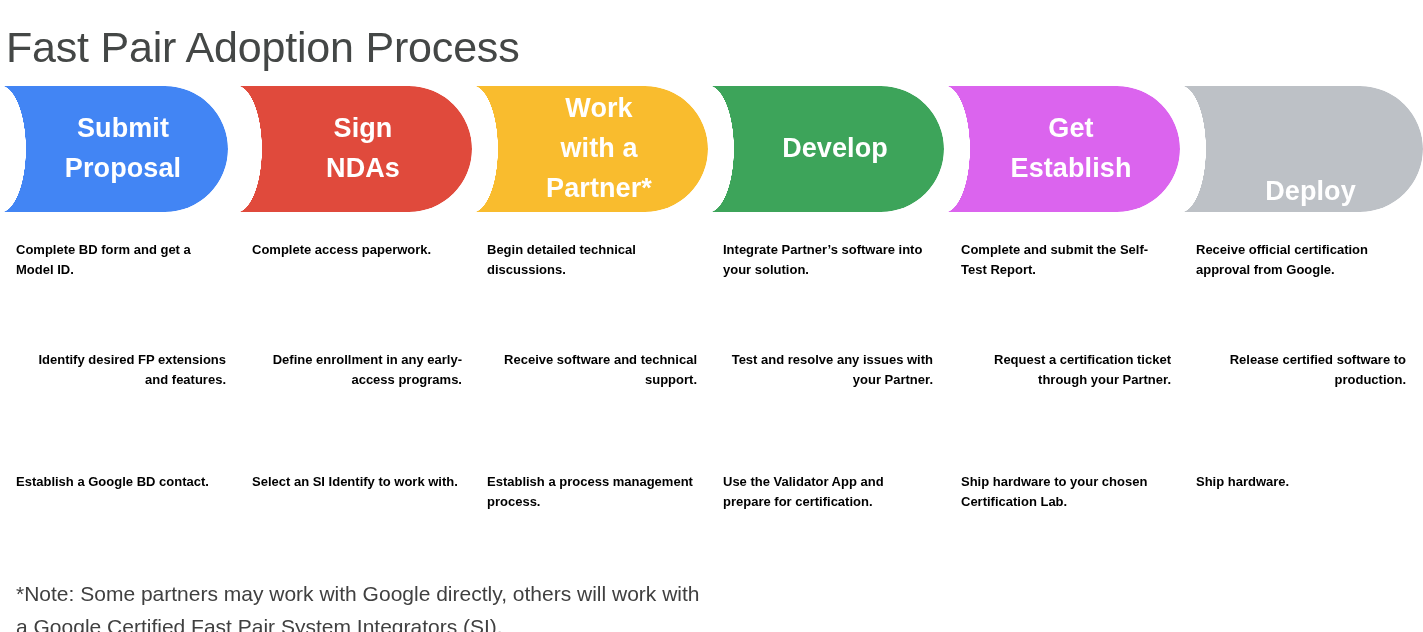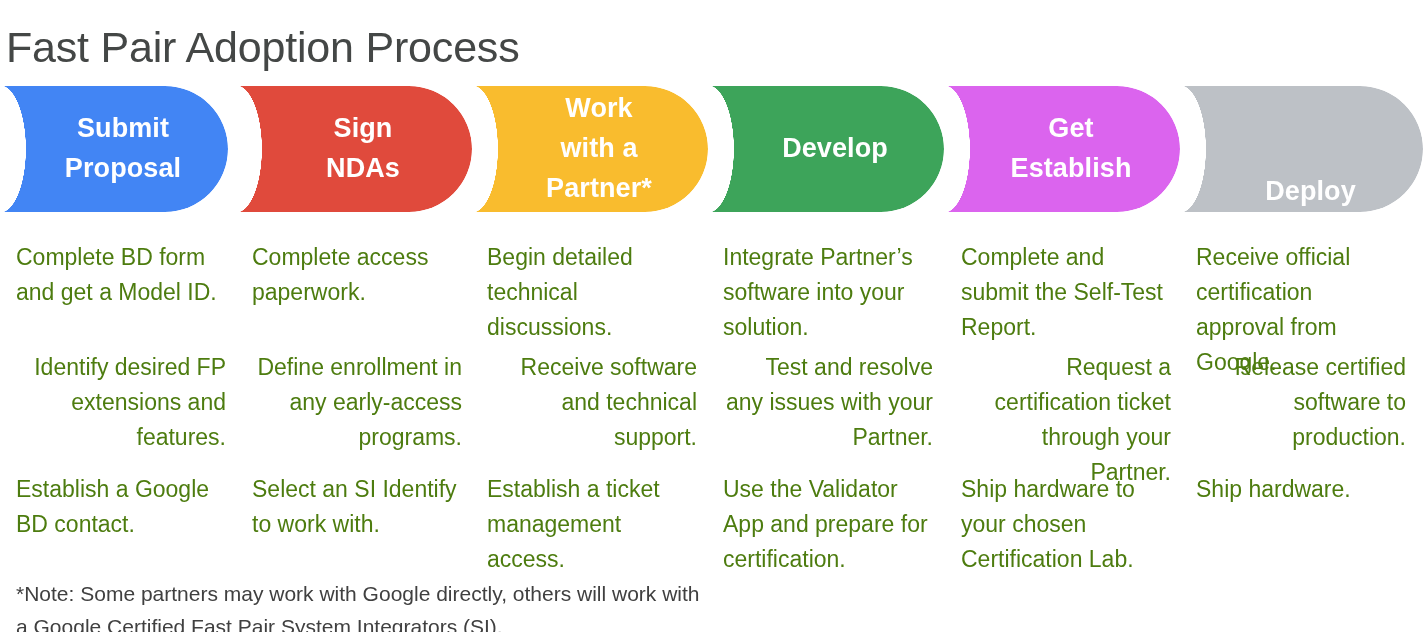--- a/index.html
+++ b/index.html
@@ -74,24 +74,24 @@
     top: 240px;
     width: 1423px;
   }
   .column {
     position: absolute;
     top: 0;
     width: 210px;
   }
   .cell {
     position: absolute;
-    font-size: 23px;
+    font-size: 13px;
     line-height: 1.52;
-    color: #4d7c0f;
-    font-weight: 400;
+    color: #000000;
+    font-weight: 700;
   }
   .cell.r0 { top: 0px; }
   .cell.r1 { top: 110px; text-align: right; }
   .cell.r2 { top: 232px; }
 
   
   .footnote {
     position: absolute;
     left: 16px;
     top: 578px;
@@ -155,21 +155,21 @@
 
   <div class="column" style="left:252px;">
     <div class="cell r0">Complete access paperwork.</div>
     <div class="cell r1">Define enrollment in any early-access programs.</div>
     <div class="cell r2">Select an SI Identify to work with.</div>
   </div>
 
   <div class="column" style="left:487px;">
     <div class="cell r0">Begin detailed technical discussions.</div>
     <div class="cell r1">Receive software and technical support.</div>
-    <div class="cell r2">Establish a ticket management access.</div>
+    <div class="cell r2">Establish a process management process.</div>
   </div>
 
   <div class="column" style="left:723px;">
     <div class="cell r0">Integrate Partner’s software into your solution.</div>
     <div class="cell r1">Test and resolve any issues with your Partner.</div>
     <div class="cell r2">Use the Validator App and prepare for certification.</div>
   </div>
 
   <div class="column" style="left:961px;">
     <div class="cell r0">Complete and submit the Self-Test Report.</div>

